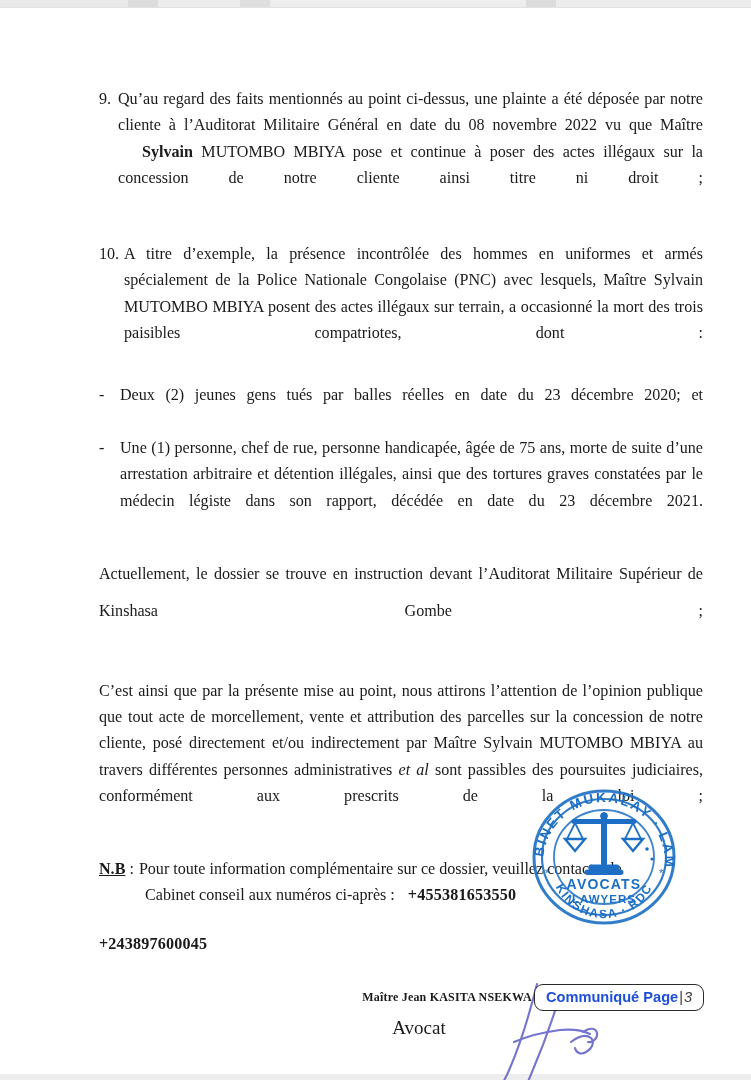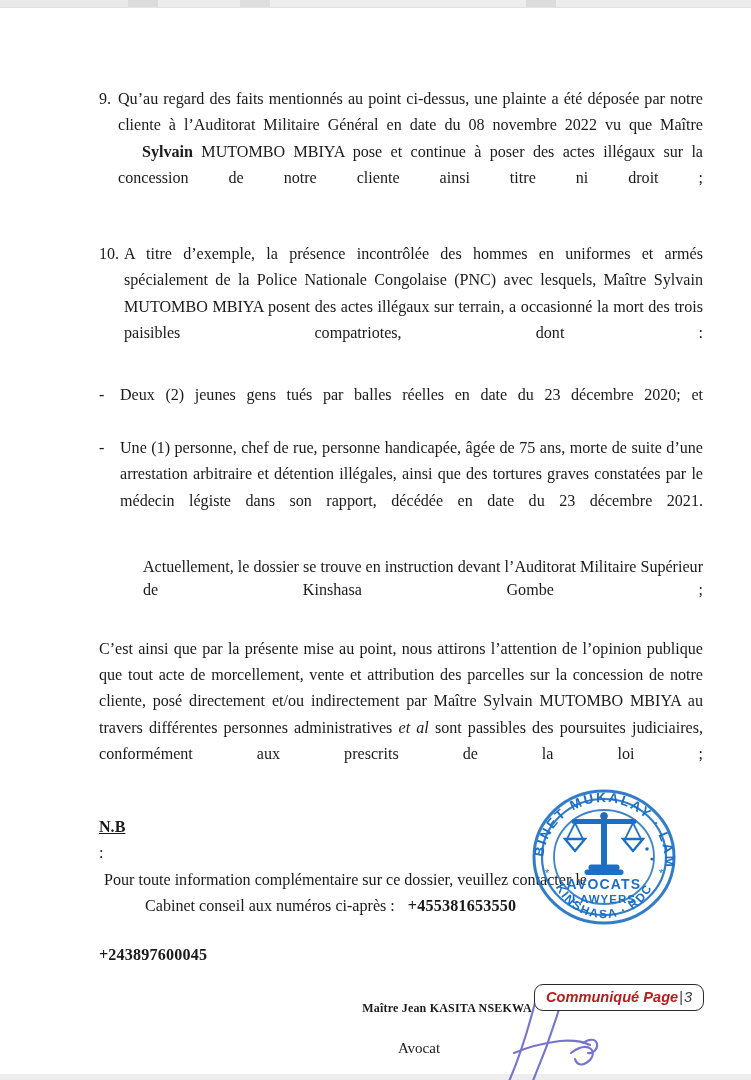--- a/index.html
+++ b/index.html
@@ -87,40 +87,39 @@
     text-align: justify;
   }
   .dash-item .ptext::after {
     content: "";
     display: inline-block;
     width: 100%;
   }
 
   .plain-para {
     font-size: 16.1px;
-    line-height: 23px;
+    line-height: 37px;
     text-align: justify;
     margin-top: 14px;
     margin-bottom: 12px;
-    margin-left: 44px;
   }
   .plain-para::after {
     content: "";
     display: inline-block;
     width: 100%;
   }
   .gap-14 { height: 14px; }
 
   
   .nb-block {
     margin-top: 20px;
     font-size: 16.1px;
     line-height: 26.4px;
   }
-  .nb-line1 { display: flex; flex-direction: column; }
+  .nb-line1 { display: flex; }
   .nb-label {
     font-weight: bold;
     text-decoration: underline;
     flex: 0 0 auto;
     margin-right: 4px;
   }
   .nb-line2 {
     margin-left: 46px;
   }
   .phone { font-weight: bold; letter-spacing: 0.2px; }
@@ -137,22 +136,22 @@
     text-align: center;
     position: relative;
   }
   .sig-name {
     font-weight: bold;
     font-size: 12px;
     letter-spacing: 0.2px;
     margin-left: 92px;
   }
   .sig-role {
-    font-size: 15px;
-    margin-top: 24px;
+    font-size: 19px;
+    margin-top: 12px;
     margin-left: 36px;
   }
 
   .sig-ink {
     position: absolute;
     left: 345px;
     top: -18px;
     width: 230px;
     height: 185px;
     pointer-events: none;
@@ -174,22 +173,21 @@
     border: 1.6px solid #2a2a2a;
     border-radius: 9px;
     padding: 4px 11px 5px 11px;
     background: #fff;
     font-family: "Liberation Sans", "DejaVu Sans", sans-serif;
     font-size: 14.6px;
     white-space: nowrap;
   }
   .footer-box .fb-strong {
     font-weight: bold;
-    font-style: italic;
-    color: #b91c1c;
+    color: #1d4ed8;
   }
   .footer-box .fb-sep {
     font-weight: normal;
     color: #3a3a3a;
     padding: 0 1px;
   }
   .footer-box .fb-num {
     font-weight: normal;
     font-style: italic;
     color: #3a3a3a;

